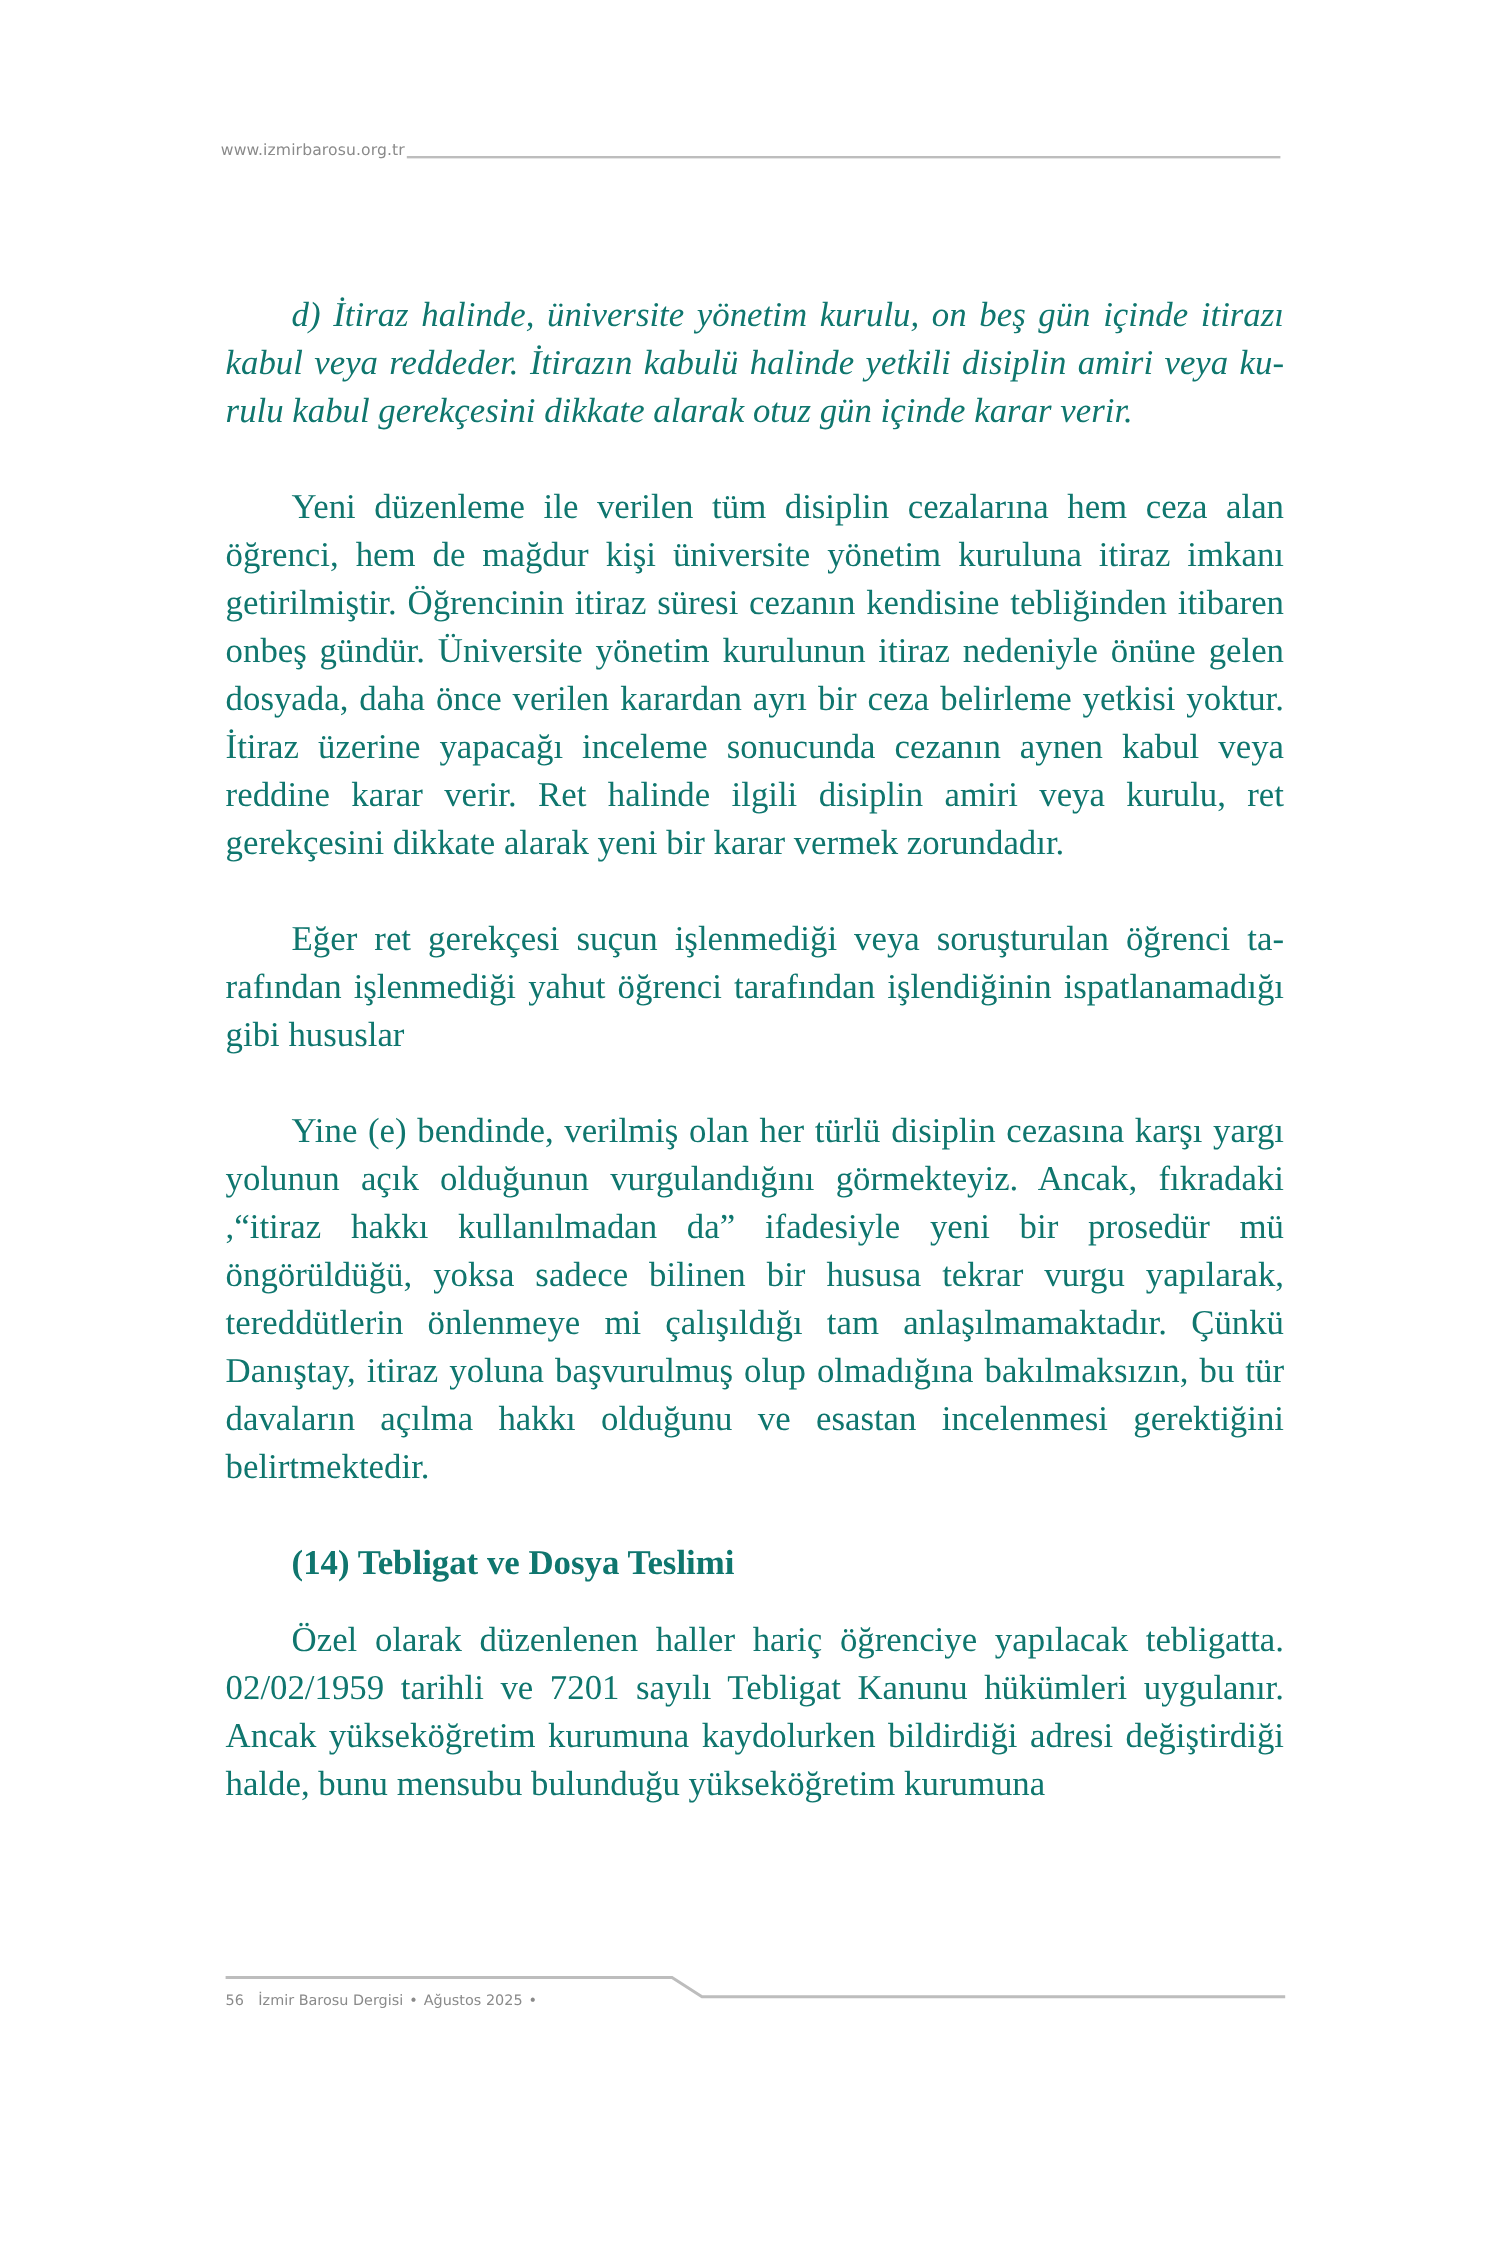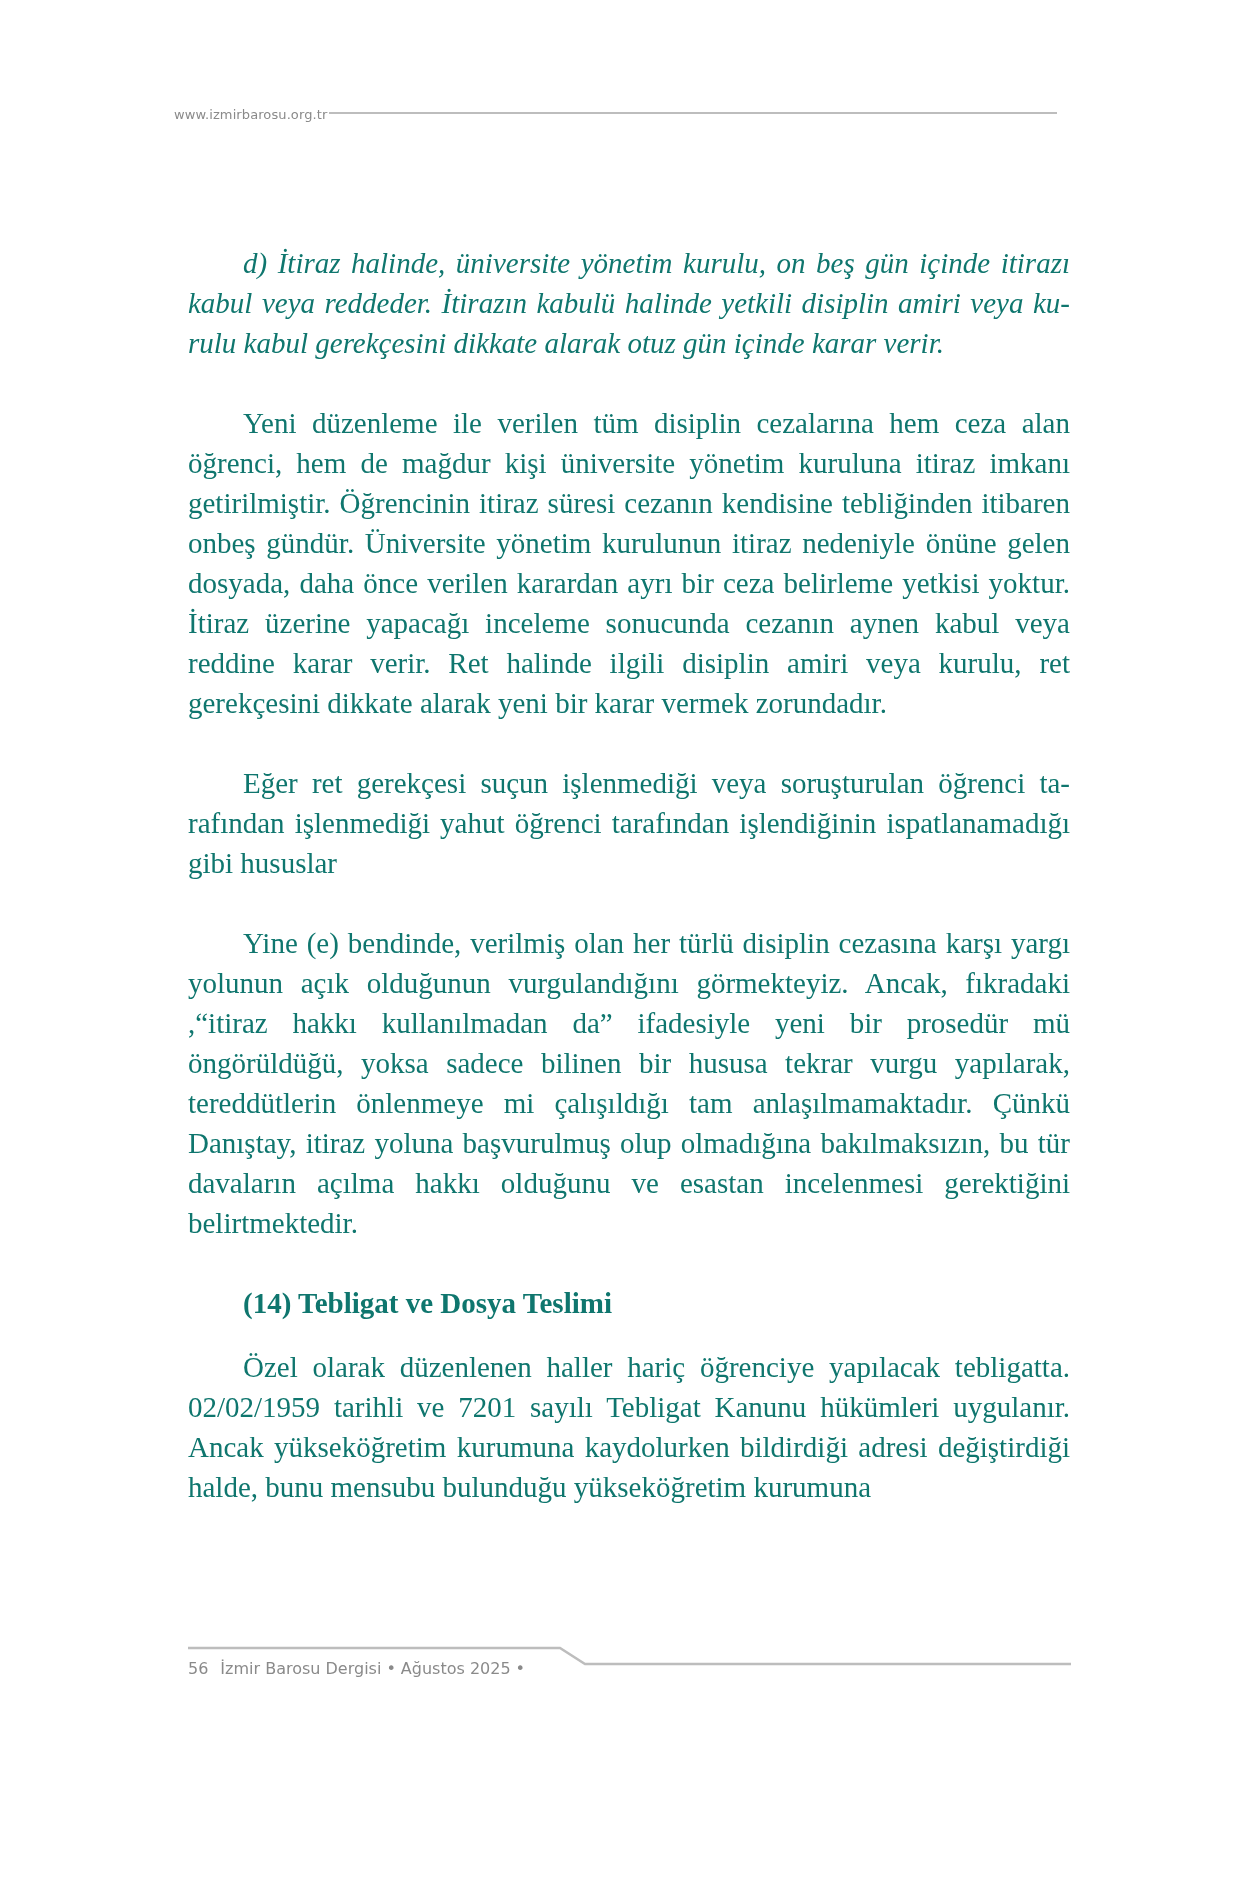--- a/index.html
+++ b/index.html
@@ -8,26 +8,26 @@
       background: #ffffff;
     }
     body {
       width: 1260px;
       height: 1890px;
       position: relative;
       overflow: hidden;
     }
     .page-header {
       position: absolute;
-      left: 174px;
+      left: 184px;
       top: 108px;
       width: 883px;
       height: 24px;
       display: flex;
-      align-items: flex-start;
+      align-items: flex-end;
     }
     .header-url {
       font-family: "DejaVu Sans", sans-serif;
       font-size: 13px;
       color: #8a8a8a;
       letter-spacing: 0.1px;
       white-space: nowrap;
       line-height: 1;
     }
     .header-rule {
@@ -74,21 +74,21 @@
     .footer-rule {
       position: absolute;
       left: 0;
       top: 0;
     }
     .footer-text {
       position: absolute;
       left: 188px;
       top: 1661px;
       font-family: "DejaVu Sans", sans-serif;
-      font-size: 16px;
+      font-size: 12px;
       color: #8a8a8a;
       white-space: nowrap;
       line-height: 1;
       pointer-events: auto;
     }
     .footer-text .page-num {
       margin-right: 12px;
     }
     .footer-text .sep {
       margin: 0 5px;

